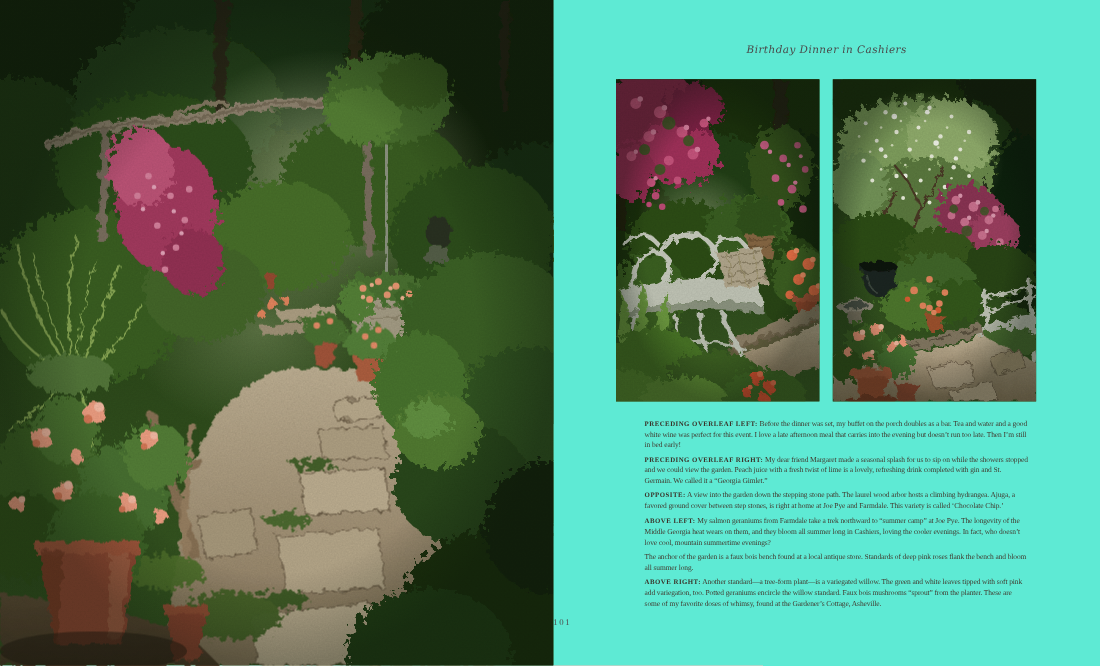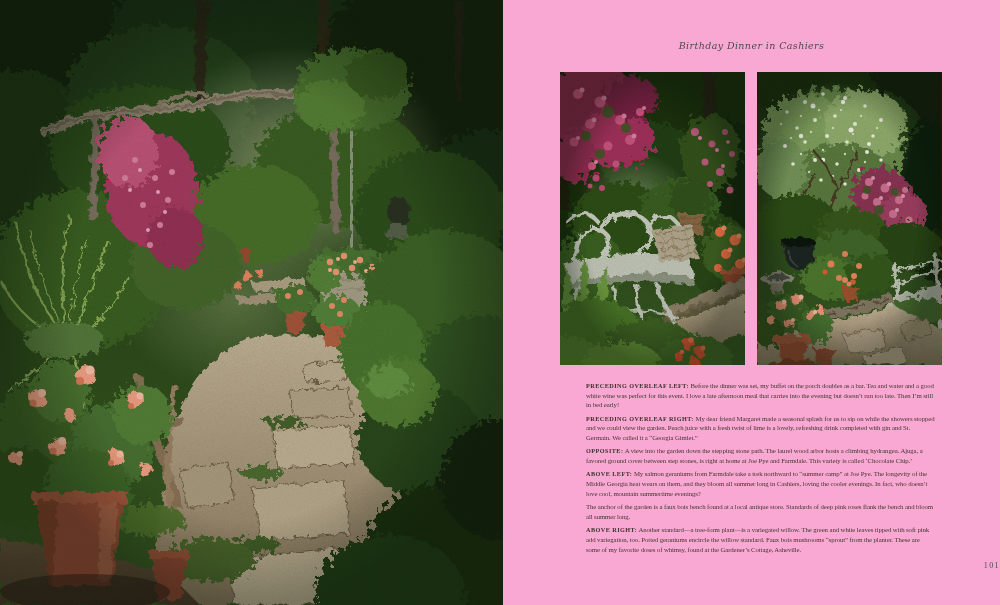--- a/index.html
+++ b/index.html
@@ -1,35 +1,35 @@
 <!DOCTYPE html>
 <html><head>
 <meta charset="utf-8">
 <style>
   html,body{margin:0;padding:0;background:#ffffff;}
-  .spread{position:relative;width:1000px;height:605px;background:#f9a8d4;overflow:hidden;
+  .spread{position:relative;width:1000px;height:605px;background:#5eead4;overflow:hidden;
           font-family:"Liberation Serif",serif;}
   figure{margin:0;}
   .page{position:absolute;top:0;height:605px;}
   .page-left{left:0;width:503px;}
   .page-right{left:503px;width:497px;}
   .photo{position:absolute;overflow:hidden;background:#2b4719;}
   .photo svg{width:100%;height:100%;display:block;}
   .photo-full{left:0;top:0;width:503px;height:605px;}
   .ph1{left:57px;top:72px;width:185px;height:293px;}
   .ph2{left:254px;top:72px;width:185px;height:293px;}
   .running-head{position:absolute;top:40px;left:0;right:0;text-align:center;
     font-family:"DejaVu Serif",serif;font-style:italic;font-size:9.5px;color:#4a4a4a;
     letter-spacing:.4px;}
   .captions{position:absolute;left:83px;top:381px;width:349px;
     font-size:6.8px;line-height:9.7px;letter-spacing:-0.1px;color:#42392e;text-align:left;}
   .cap{margin:0 0 3.6px 0;}
   .cap:last-child{margin-bottom:0;}
   .lab{font-weight:700;font-size:6.2px;letter-spacing:.45px;color:#3a3228;}
-  .folio{position:absolute;top:561px;left:0;right:0;text-align:right;
+  .folio{position:absolute;top:561px;left:0;right:0;text-align:left;
     font-size:8px;letter-spacing:1.4px;color:#4c4c4c;}
 </style>
 </head>
 <body>
 
 <svg width="0" height="0" style="position:absolute" aria-hidden="true">
   <defs>
     <linearGradient id="gF" x1="0" y1="0" x2="0" y2="1">
       <stop offset="0" stop-color="#1c2f12"></stop>
         <stop offset=".45" stop-color="#2b4719"></stop>

